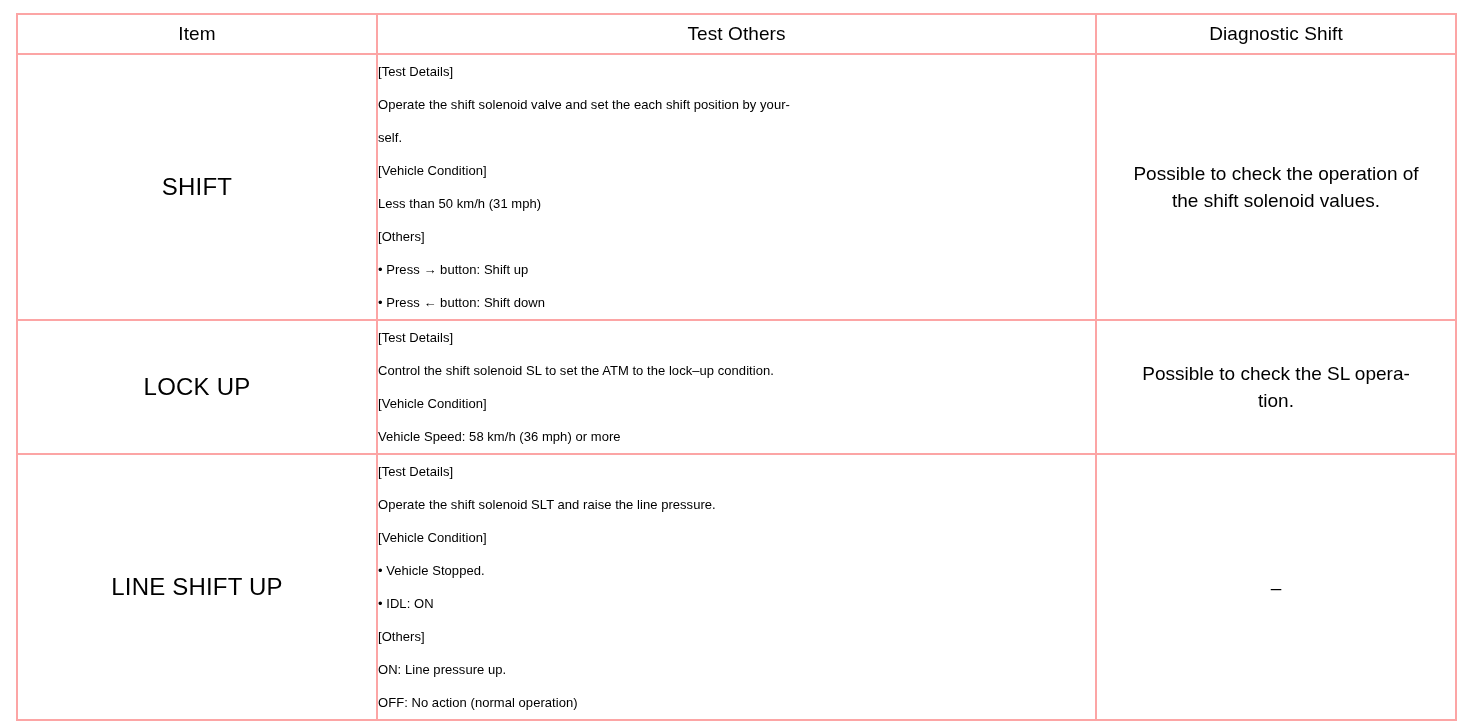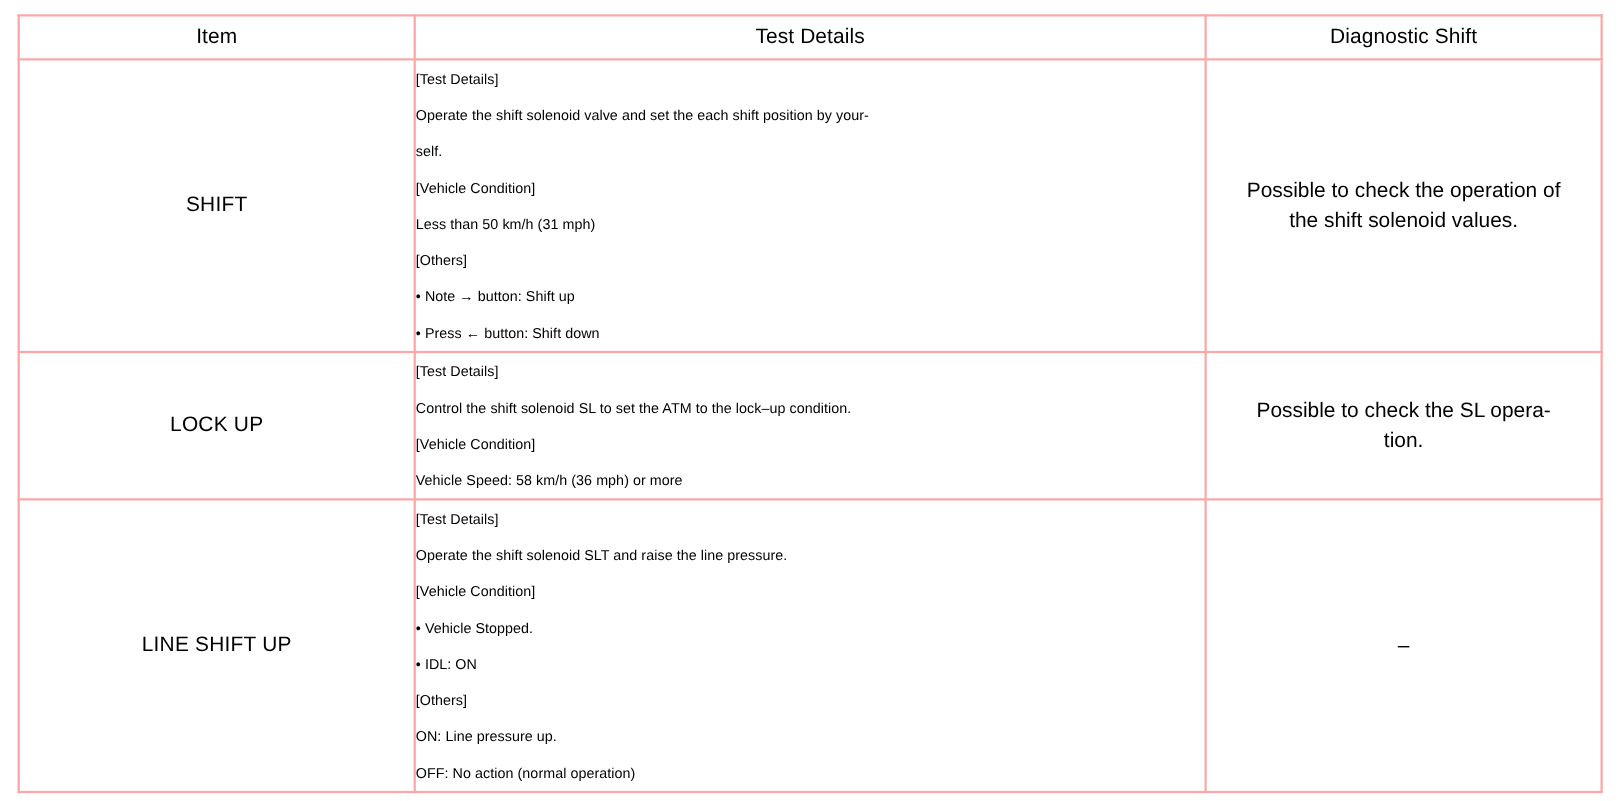--- a/index.html
+++ b/index.html
@@ -49,21 +49,21 @@
   .hdr-cell {
     height: 38px;
     text-align: center;
     font-size: 19px;
     letter-spacing: 0.1px;
     line-height: 38px;
   }
 
   .item-cell {
     text-align: center;
-    font-size: 19px;
+    font-size: 24px;
     letter-spacing: 0.2px;
   }
 
   .note-cell {
     text-align: center;
     font-size: 19px;
     line-height: 27px;
     padding: 0 18px;
   }
 
@@ -102,37 +102,37 @@
   <table class="spec-table">
     <colgroup>
       <col class="col-item">
       <col class="col-detail">
       <col class="col-note">
     </colgroup>
 
     <thead>
       <tr>
         <th class="hdr-cell">Item</th>
-        <th class="hdr-cell">Test Details</th>
+        <th class="hdr-cell">Test Others</th>
         <th class="hdr-cell">Diagnostic Shift</th>
       </tr>
     </thead>
 
     <tbody>
 
       <tr class="row-shift">
         <td class="item-cell">SHIFT</td>
         <td class="detail-cell">
           <span class="detail-line">[Test Details]</span>
           <span class="detail-line">Operate the shift solenoid valve and set the each shift position by your-</span>
           <span class="detail-line">self.</span>
           <span class="detail-line">[Vehicle Condition]</span>
           <span class="detail-line">Less than 50 km/h (31 mph)</span>
           <span class="detail-line">[Others]</span>
-          <span class="detail-line">• Note → button: Shift up</span>
+          <span class="detail-line">• Press → button: Shift up</span>
           <span class="detail-line">• Press ← button: Shift down</span>
         </td>
         <td class="note-cell">
           <span class="note-line">Possible to check the operation of</span>
           <span class="note-line">the shift solenoid values.</span>
         </td>
       </tr>
 
       <tr class="row-lockup">
         <td class="item-cell">LOCK UP</td>

